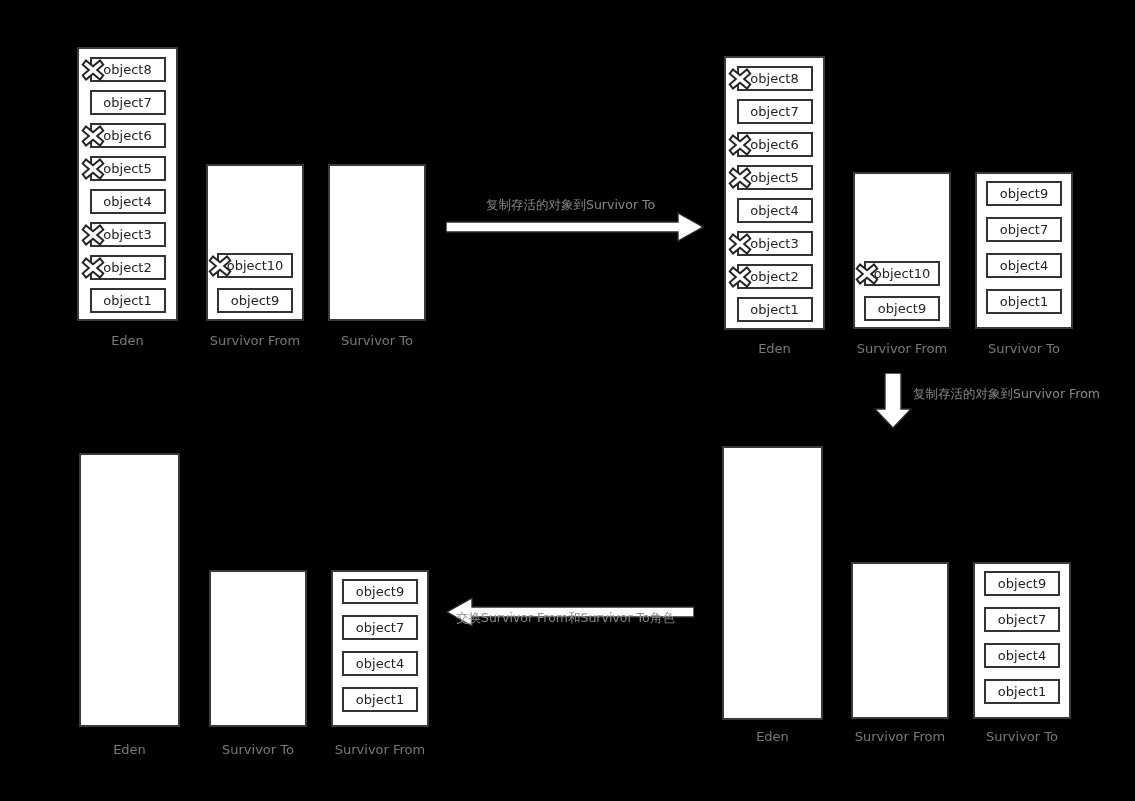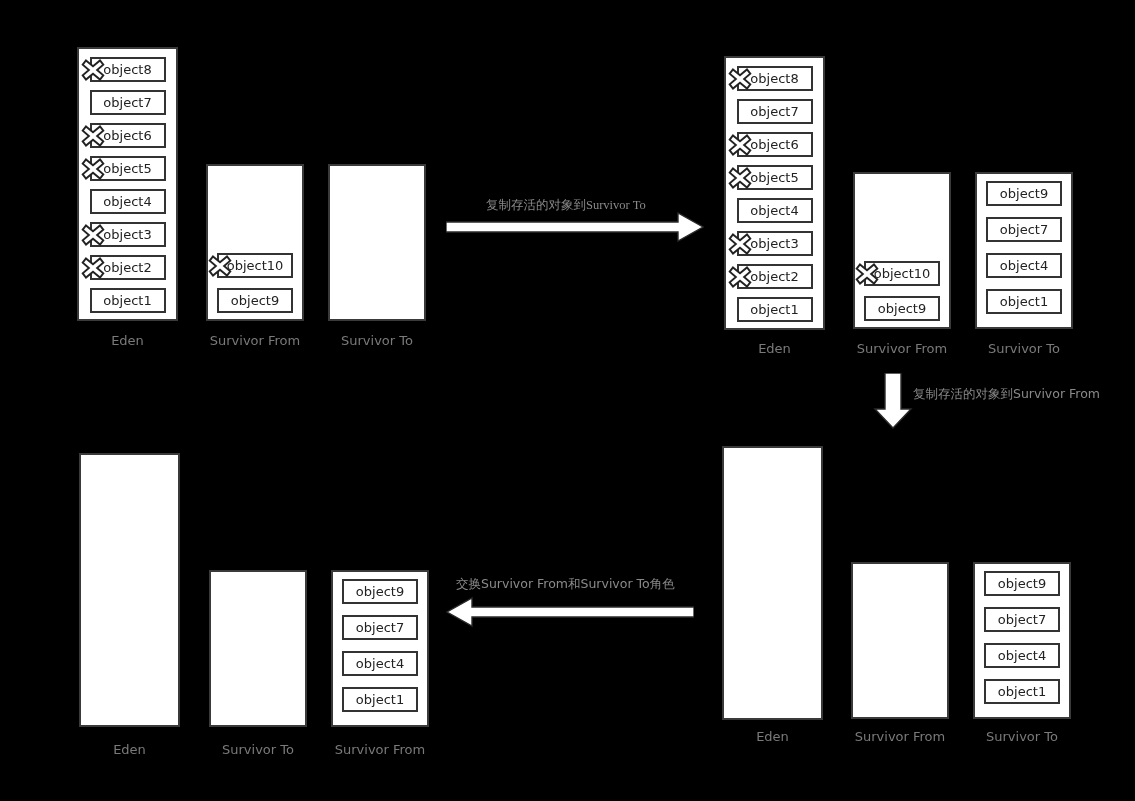--- a/index.html
+++ b/index.html
@@ -164,21 +164,21 @@
   <div class="region" style="left:328px; top:164px; width:98px; height:157px;">
     <div class="region-inner" id="s1-sto-objects"></div>
   </div>
   <div class="caption" style="left:323px; top:334px; width:108px;">Survivor To</div>
 
   <div class="arrow" style="left:446px; top:212px; width:258px; height:30px;">
     <svg width="258" height="30" viewBox="0 0 258 30">
       <path d="M0,10 L232,10 L232,1 L257,15 L232,29 L232,20 L0,20 Z" fill="#ffffff" stroke="#2b2b2b" stroke-width="1.4"></path>
     </svg>
   </div>
-  <div class="arrow-label" style="left:486px; top:199px;font-family:Liberation Serif, serif;">复制存活的对象到Survivor To</div>
+  <div class="arrow-label" style="left:486px; top:199px;">复制存活的对象到Survivor To</div>
 
   <div class="region" style="left:724px; top:56px; width:101px; height:274px;">
     <div class="region-inner" id="s2-eden-objects">
         <div class="obj" style="width: 76px; height: 25px; margin-bottom: 8px;">
           <span class="obj-label">object8</span>
           <svg class="dead-x" viewBox="0 0 24 24">
             <path d="M5.0,2.4 L12,8.2 L19.0,2.4 L22.3,6.6 L16.1,12 L22.3,17.4 L19.0,21.6 L12,15.8 L5.0,21.6 L1.7,17.4 L7.9,12 L1.7,6.6 Z" fill="#ffffff" stroke="#222222" stroke-width="1.9" stroke-linejoin="miter"></path>
           </svg>
         </div>
         <div class="obj" style="width: 76px; height: 25px; margin-bottom: 8px;">
@@ -284,21 +284,21 @@
         </div>
       </div>
   </div>
   <div class="caption" style="left:968px; top:730px; width:108px;">Survivor To</div>
 
   <div class="arrow" style="left:446px; top:597px; width:248px; height:30px;">
     <svg width="248" height="30" viewBox="0 0 248 30">
       <path d="M248,10 L26,10 L26,1 L1,15 L26,29 L26,20 L248,20 Z" fill="#ffffff" stroke="#2b2b2b" stroke-width="1.4"></path>
     </svg>
   </div>
-  <div class="arrow-label" style="left:456px; top:578px;">交换Survivor From和Survivor To角色</div>
+  <div class="arrow-label" style="left:456px; top:612px;">交换Survivor From和Survivor To角色</div>
 
   <div class="region" style="left:79px; top:453px; width:101px; height:274px;">
     <div class="region-inner" id="s4-eden-objects"></div>
   </div>
   <div class="caption" style="left:79px; top:743px; width:101px;">Eden</div>
 
   <div class="region" style="left:209px; top:570px; width:98px; height:157px;">
     <div class="region-inner" id="s4-sto-objects"></div>
   </div>
   <div class="caption" style="left:204px; top:743px; width:108px;">Survivor To</div>

